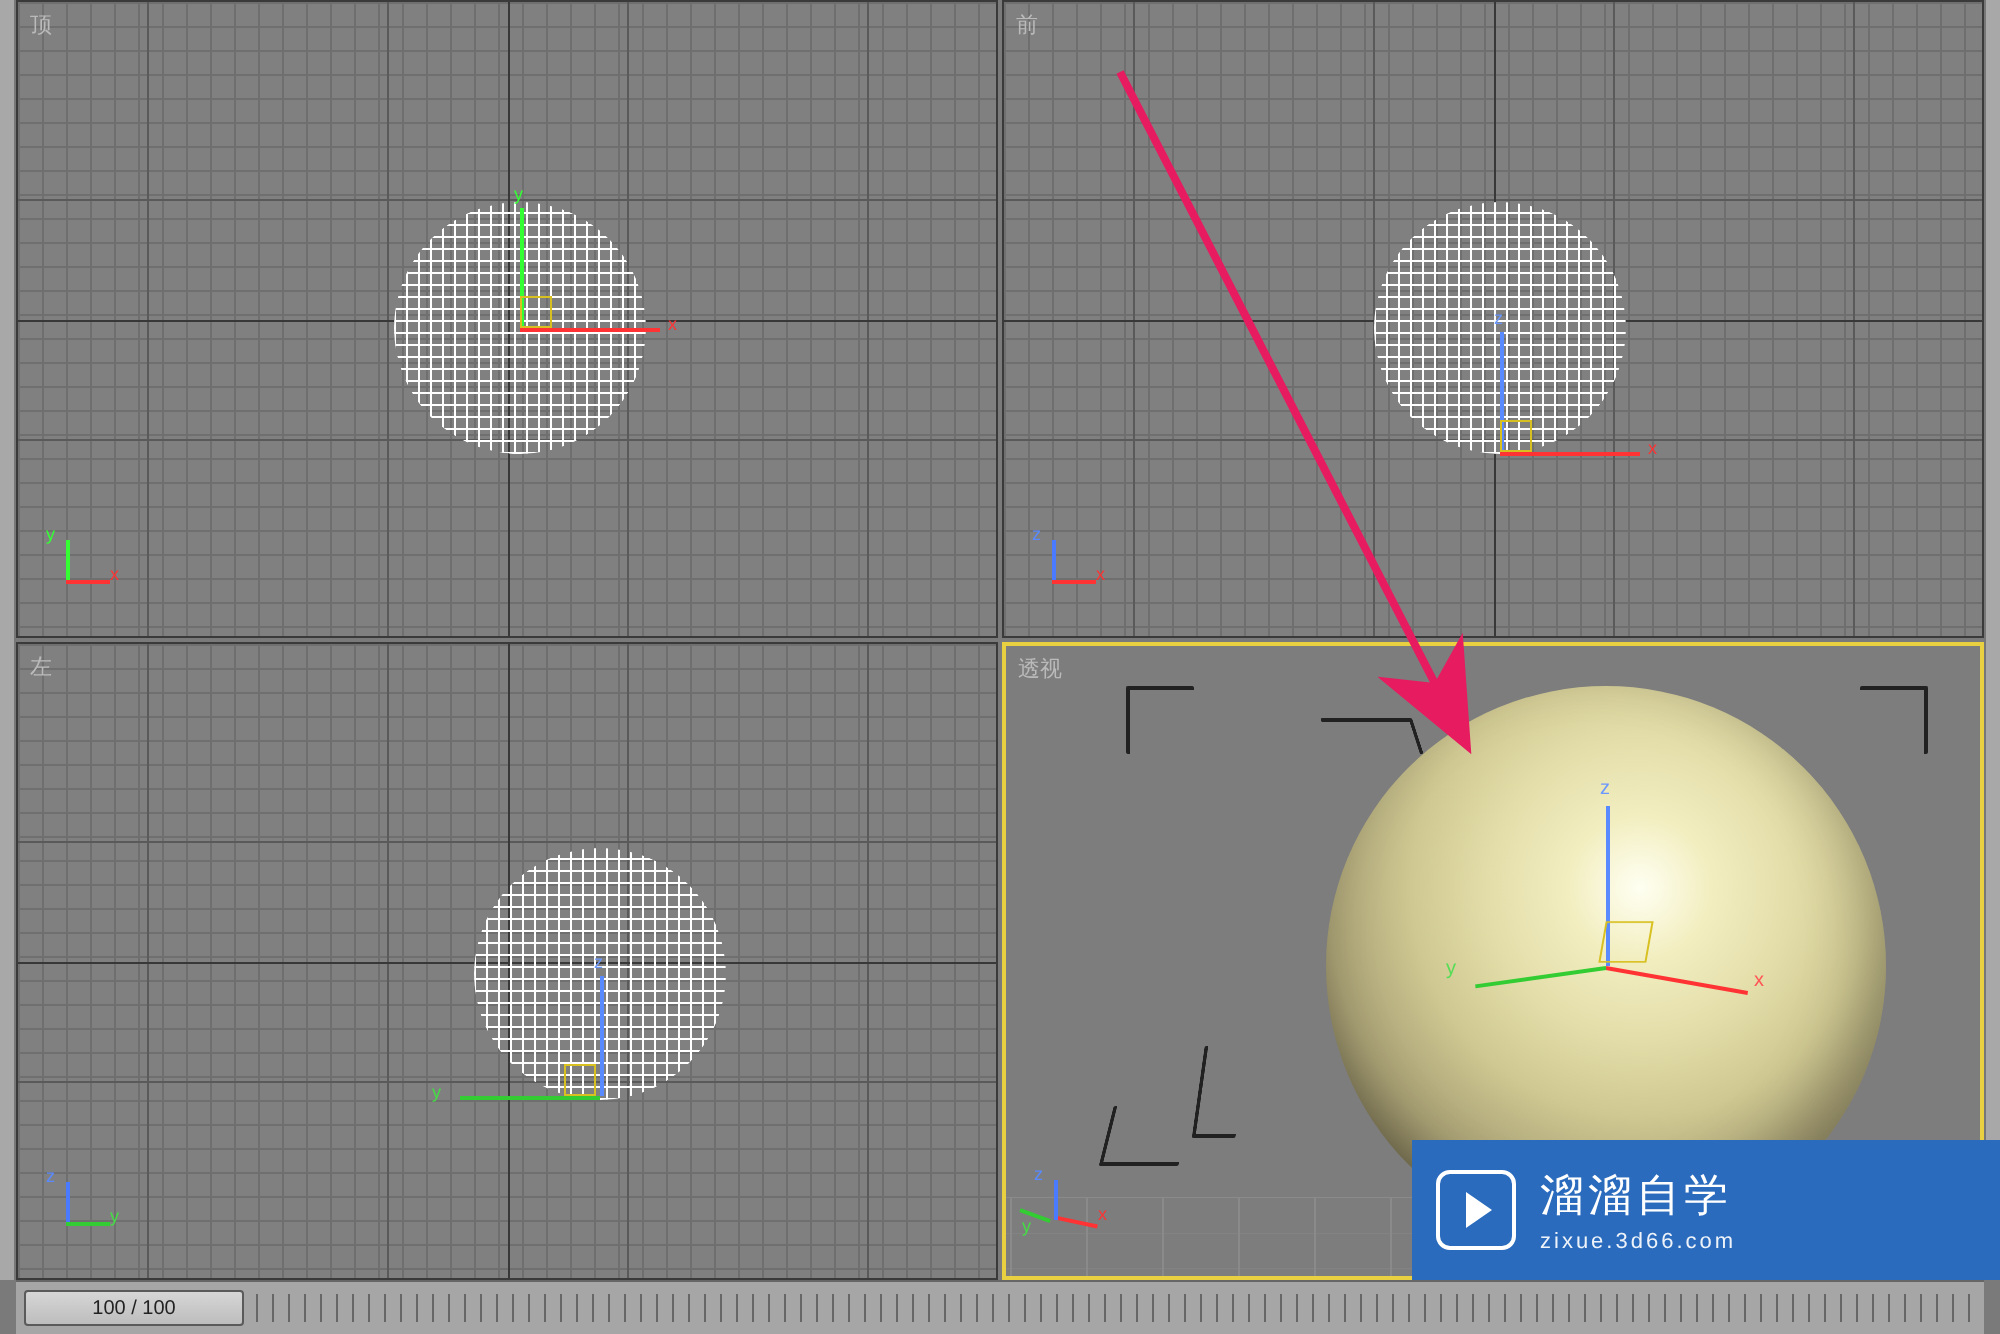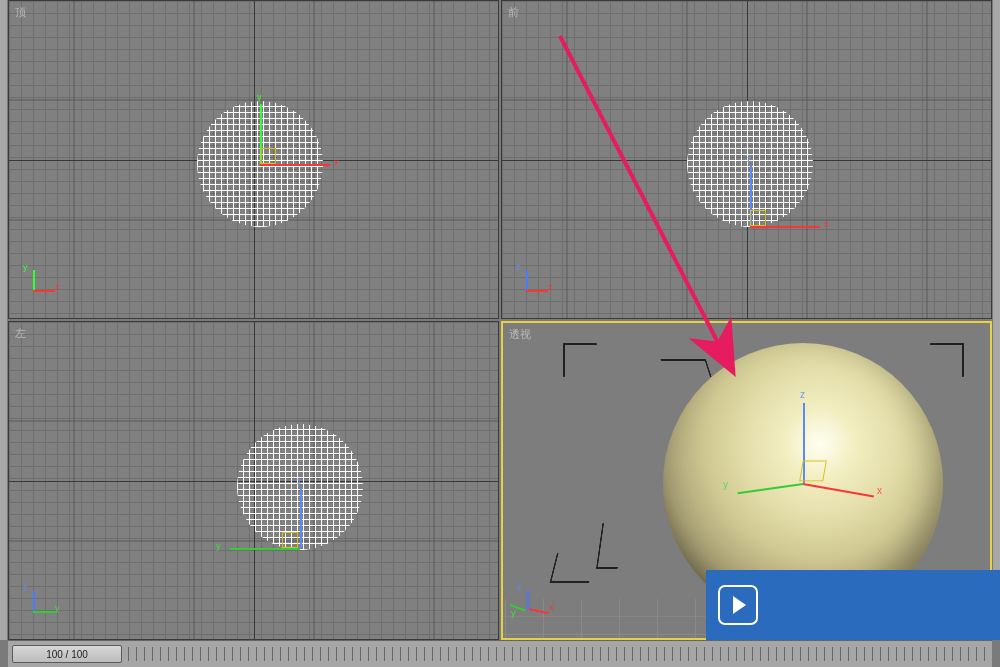--- a/index.html
+++ b/index.html
@@ -218,20 +218,24 @@
         <path d="M0,0 L14,6 L0,12 L4,6 Z" fill="#e71b60"></path>
       </marker>
     </defs>
     <line x1="560" y1="36" x2="732" y2="370" stroke="#e71b60" stroke-width="4" marker-end="url(#ah)"></line>
   </svg>
 
   <div class="watermark">
     <div class="wm-icon">
         <div class="tri"></div>
       </div>
+    <div class="wm-text">
+      <div class="t1">溜溜自学</div>
+      <div class="t2">zixue.3d66.com</div>
+    </div>
   </div>
 
   <div class="timeline">
     <div class="knob">
       <span>100 / 100</span>
     </div>
     <div class="track"></div>
   </div>
 
 </div>

